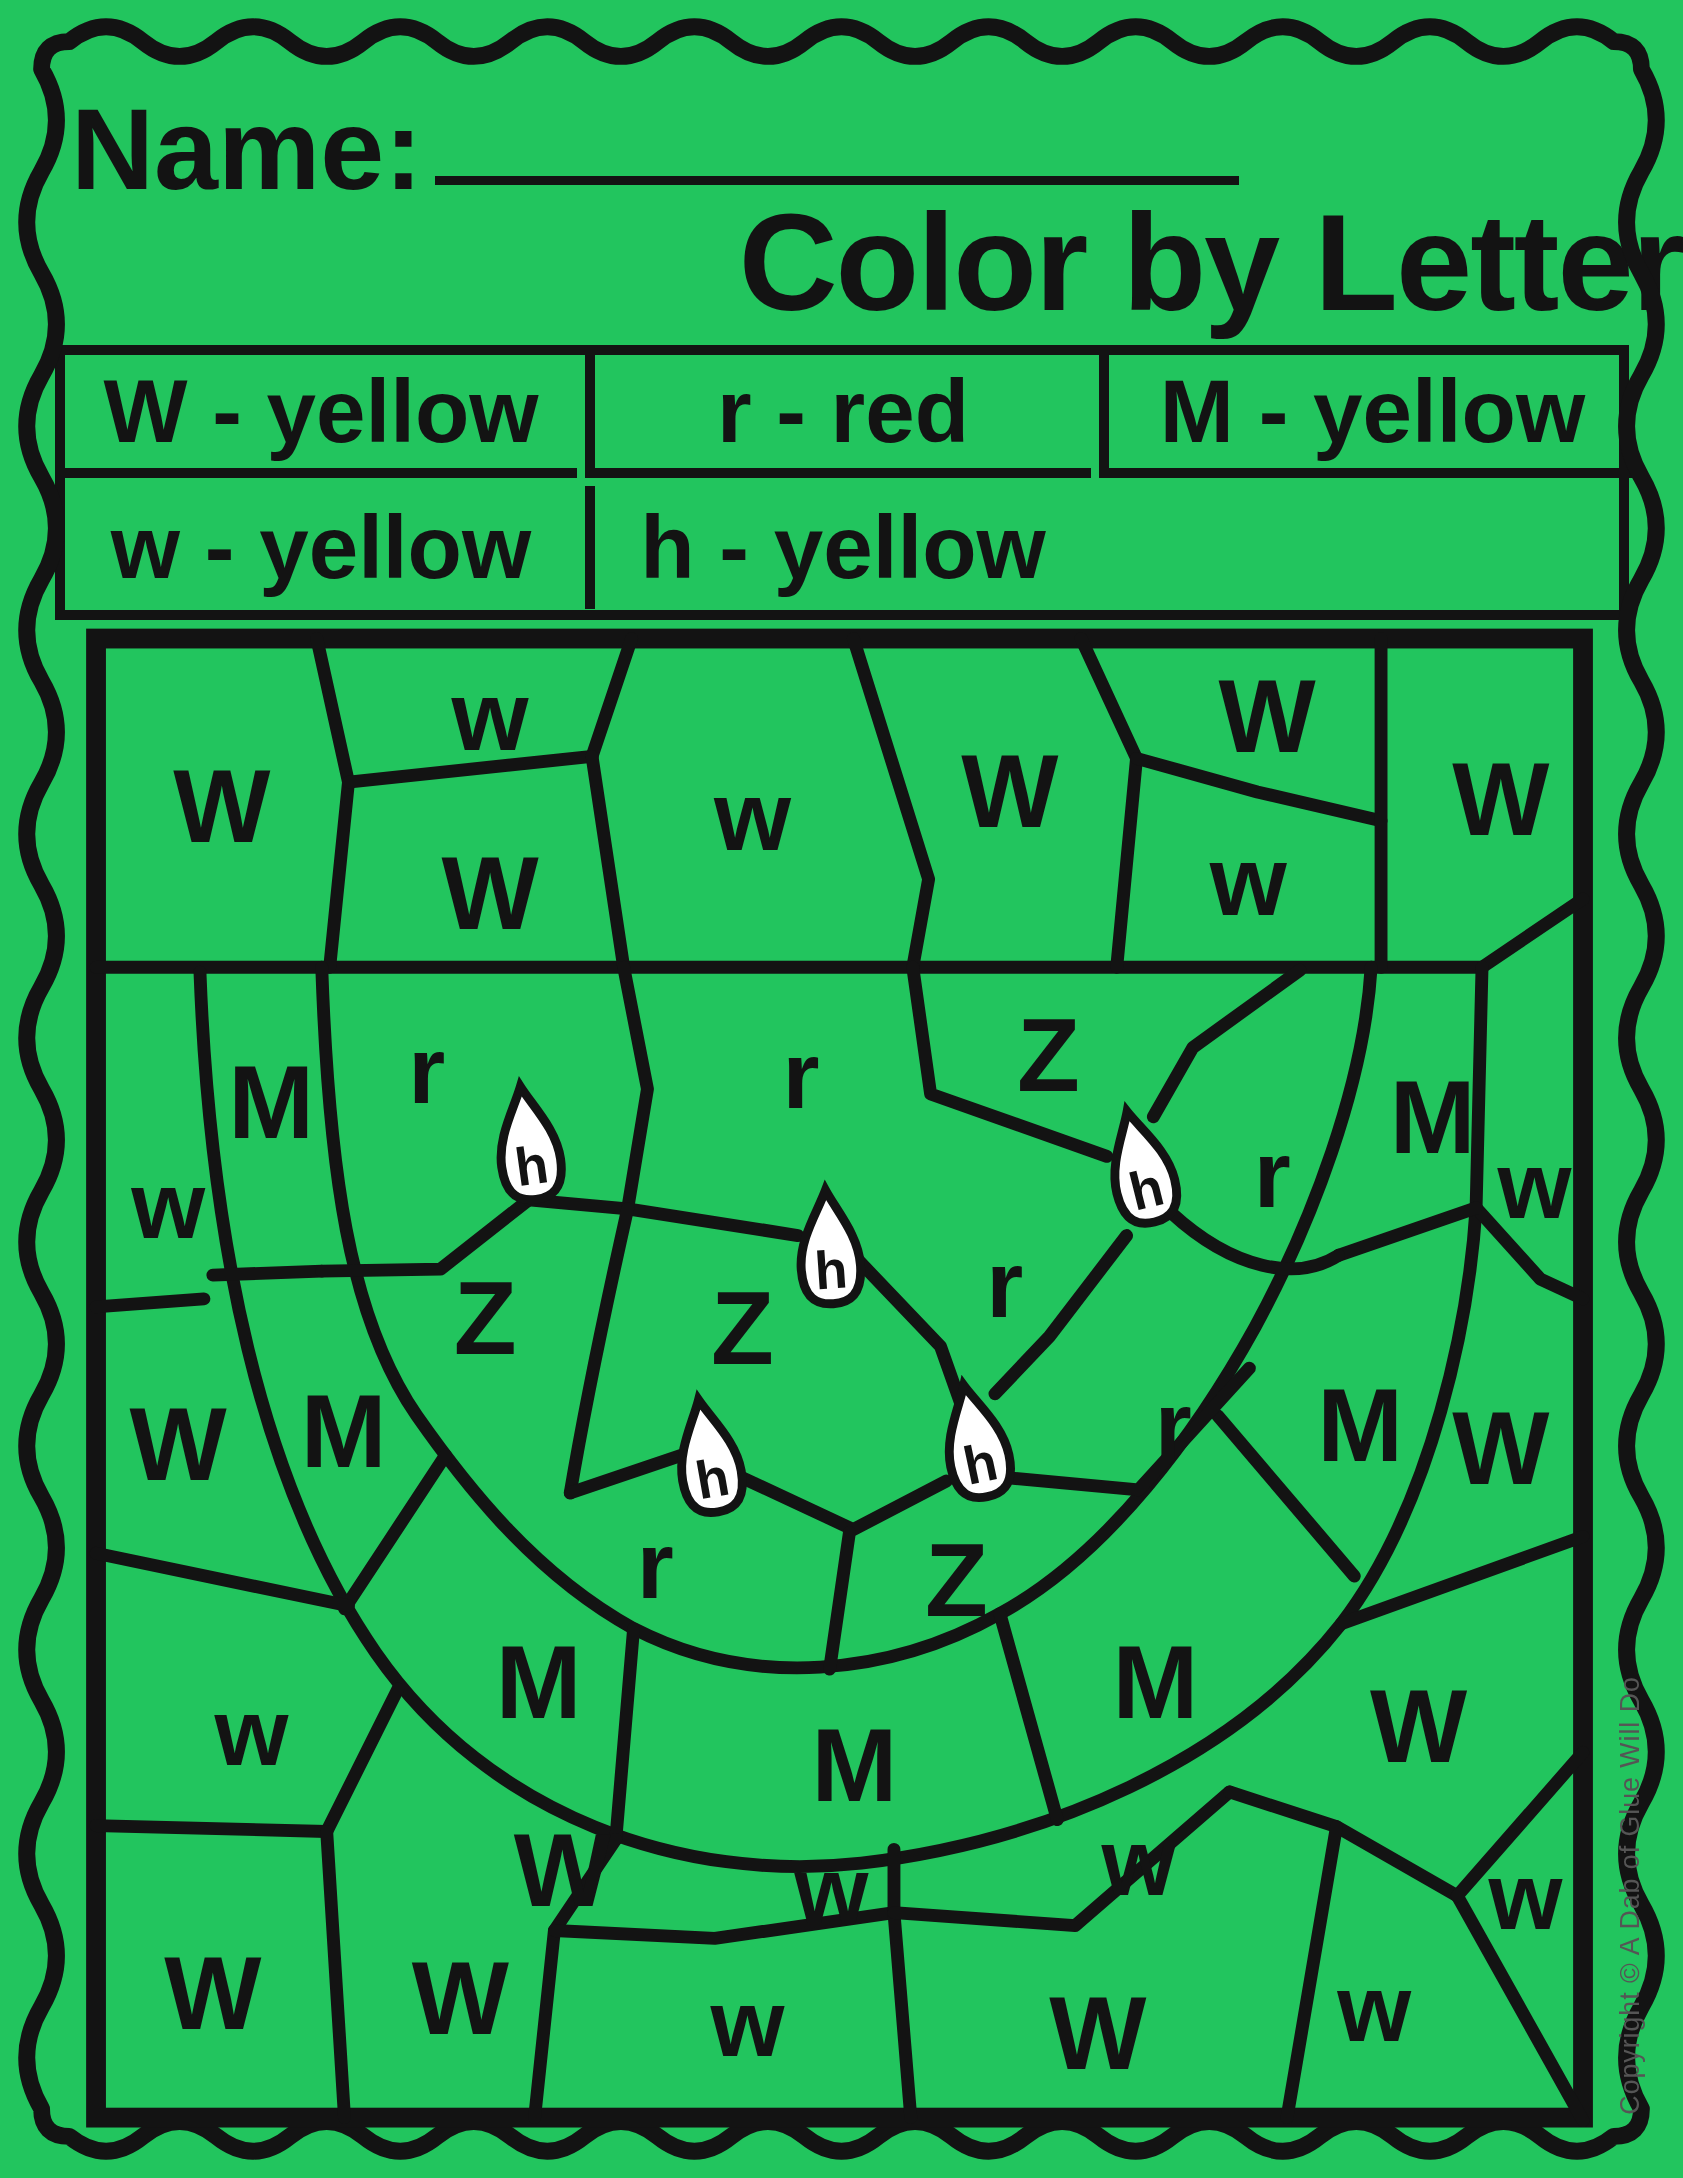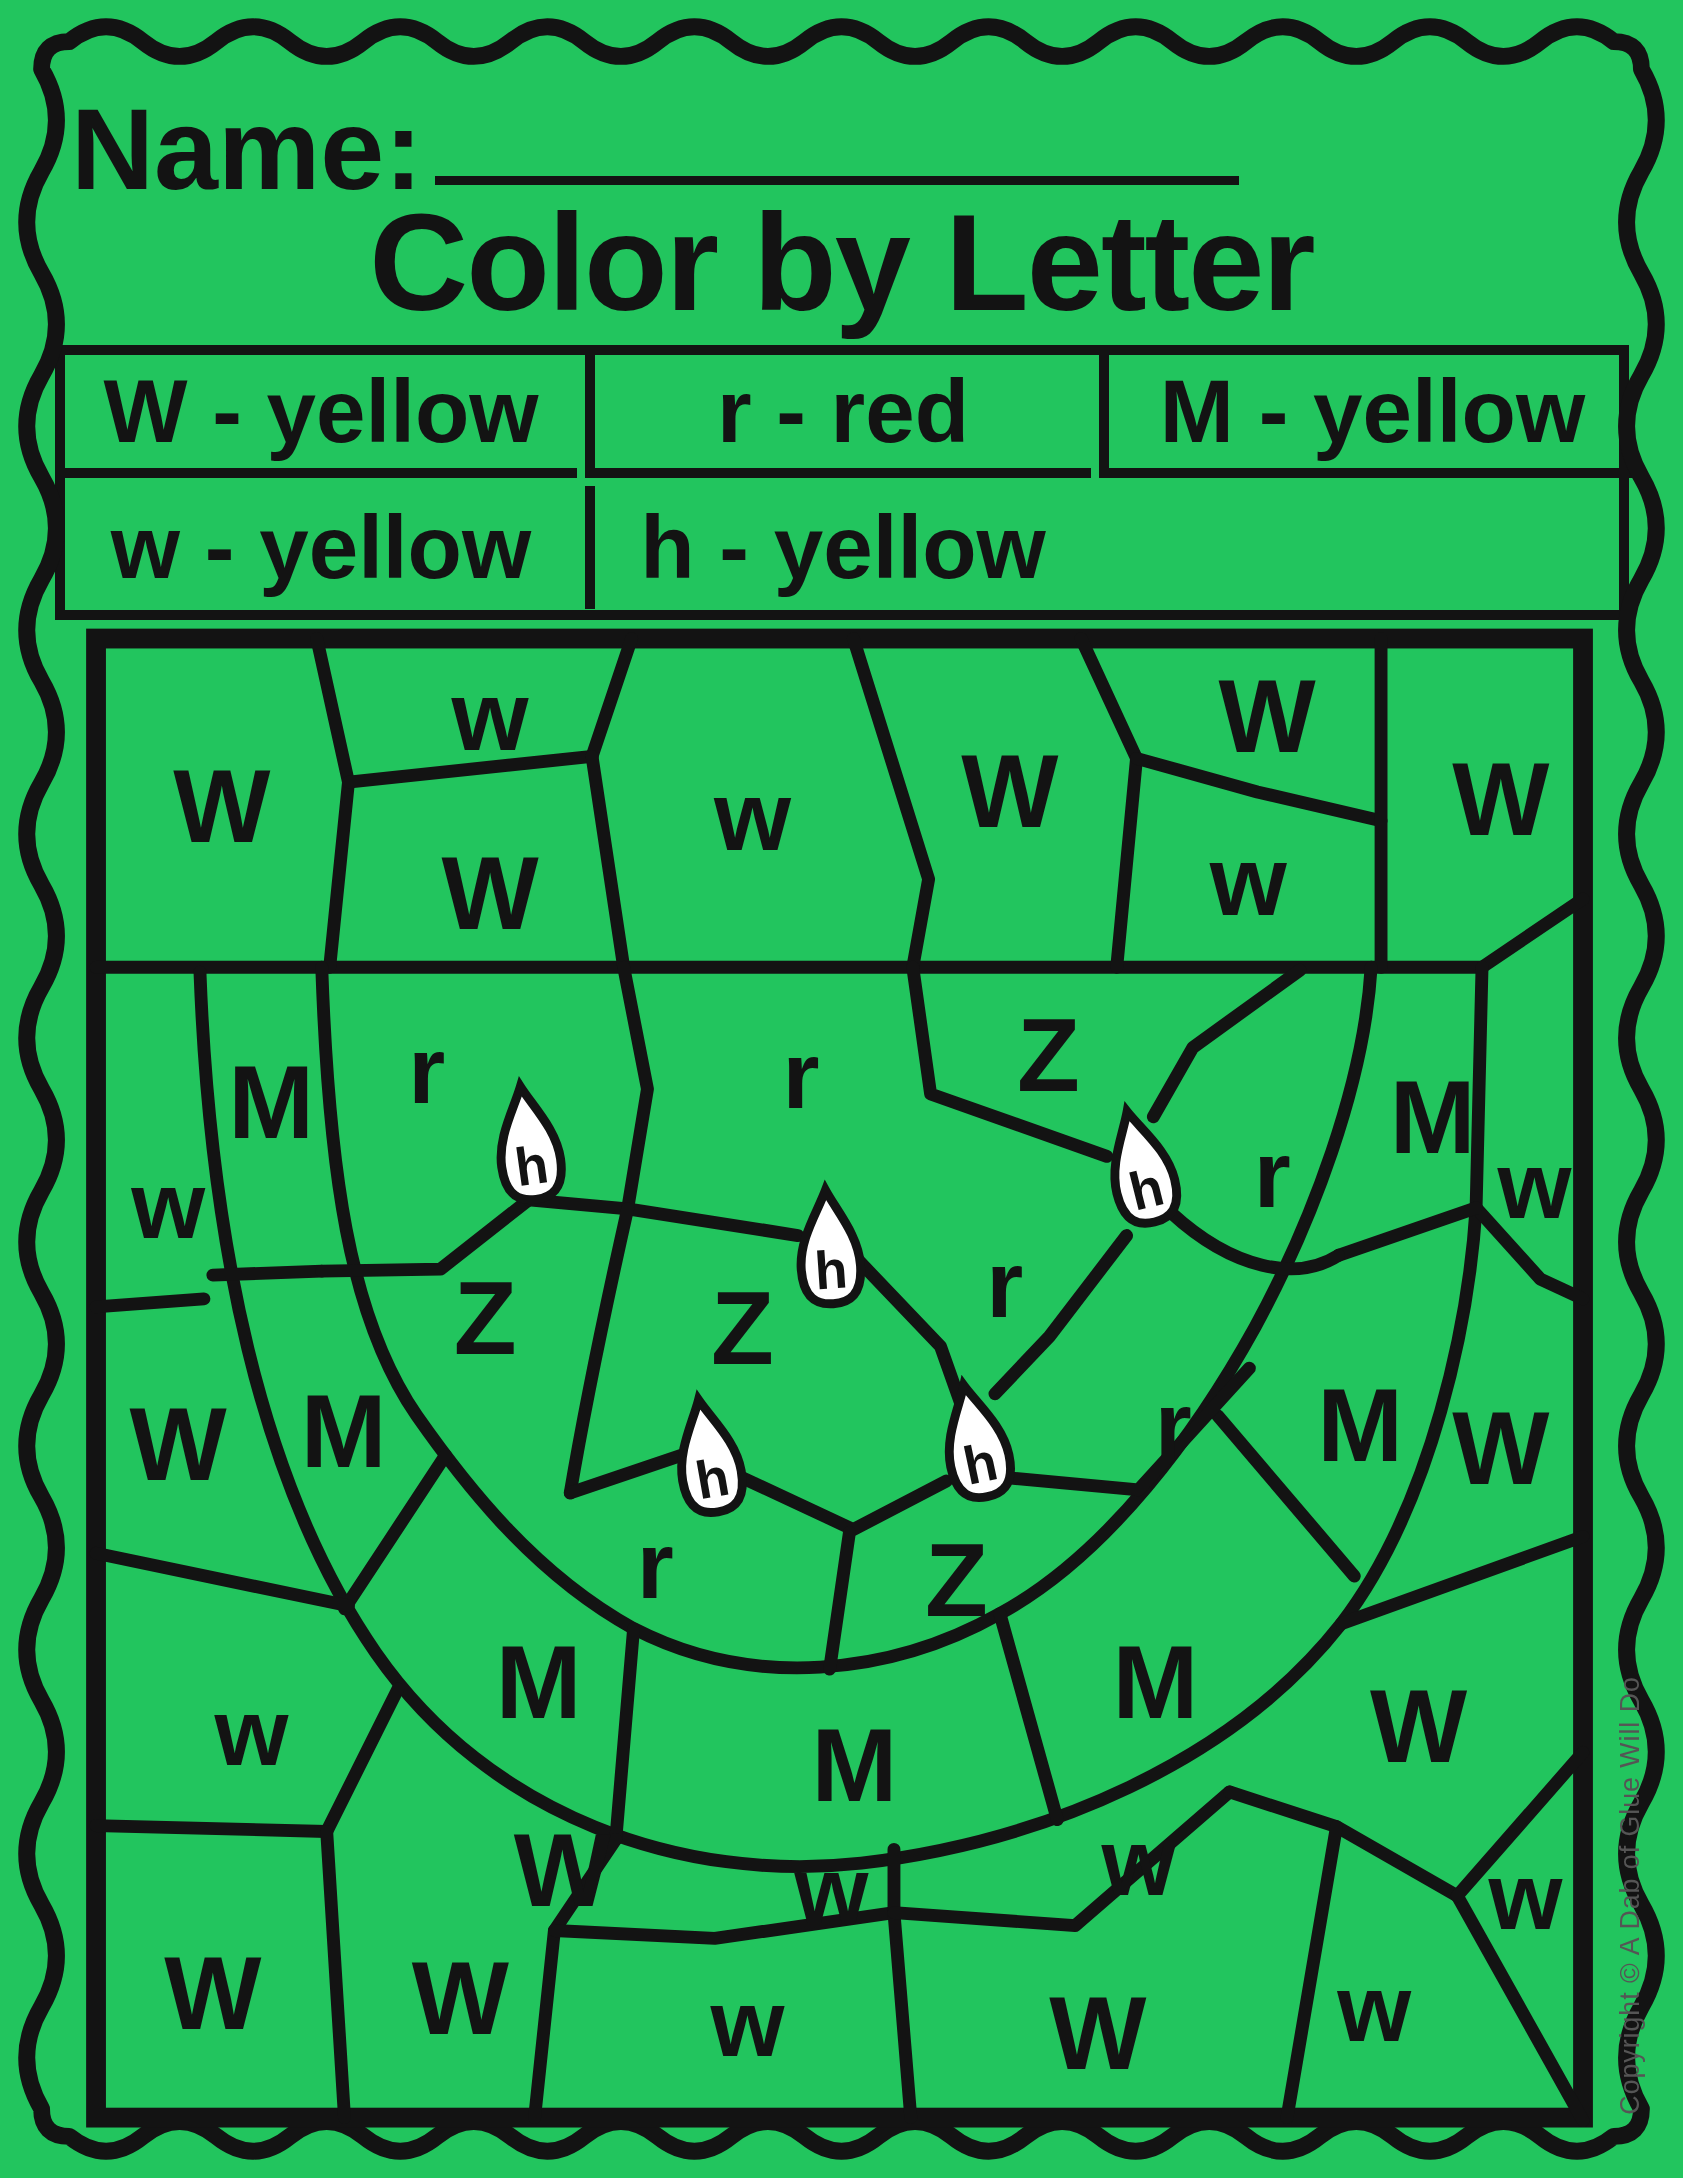--- a/index.html
+++ b/index.html
@@ -1,21 +1,21 @@
 <!DOCTYPE html>
 <html><head>
 <meta charset="utf-8">
 <style>
   html,body{margin:0;padding:0;background:#e8e8e8;}
   .page{position:relative;width:1683px;height:2178px;background:#22c55e;overflow:hidden;
         font-family:"Liberation Sans",sans-serif;color:#131313;}
   .name-row{position:absolute;left:71px;top:83px;width:1485px;height:119px;}
   .name-label{font-size:115px;font-weight:bold;letter-spacing:0;}
   .name-line{position:absolute;left:364px;top:93px;width:804px;height:9px;background:#131313;}
-  .title{position:absolute;left:0;top:184px;width:1683px;text-align:center;
+  .title{position:absolute;left:0;top:184px;width:1683px;text-align:right;
          font-size:137px;font-weight:bold;letter-spacing:-2px;}
   .legend{position:absolute;left:55px;top:345px;width:1554px;height:255px;
           border:10px solid #131313;display:grid;
           grid-template-columns:512px 506px 537px;grid-template-rows:123px 123px;gap:8px;}
   .legend-cell{display:flex;align-items:center;justify-content:center;
                font-size:89px;font-weight:bold;white-space:pre;}
   .legend-cell.bl{border-left:10px solid #131313;text-align:center;}
   .legend-cell.bb{border-bottom:10px solid #131313;}
   svg{position:absolute;left:0;top:0;}
   .edge{fill:none;stroke:#131313;stroke-width:13;stroke-linecap:round;stroke-linejoin:round;}

